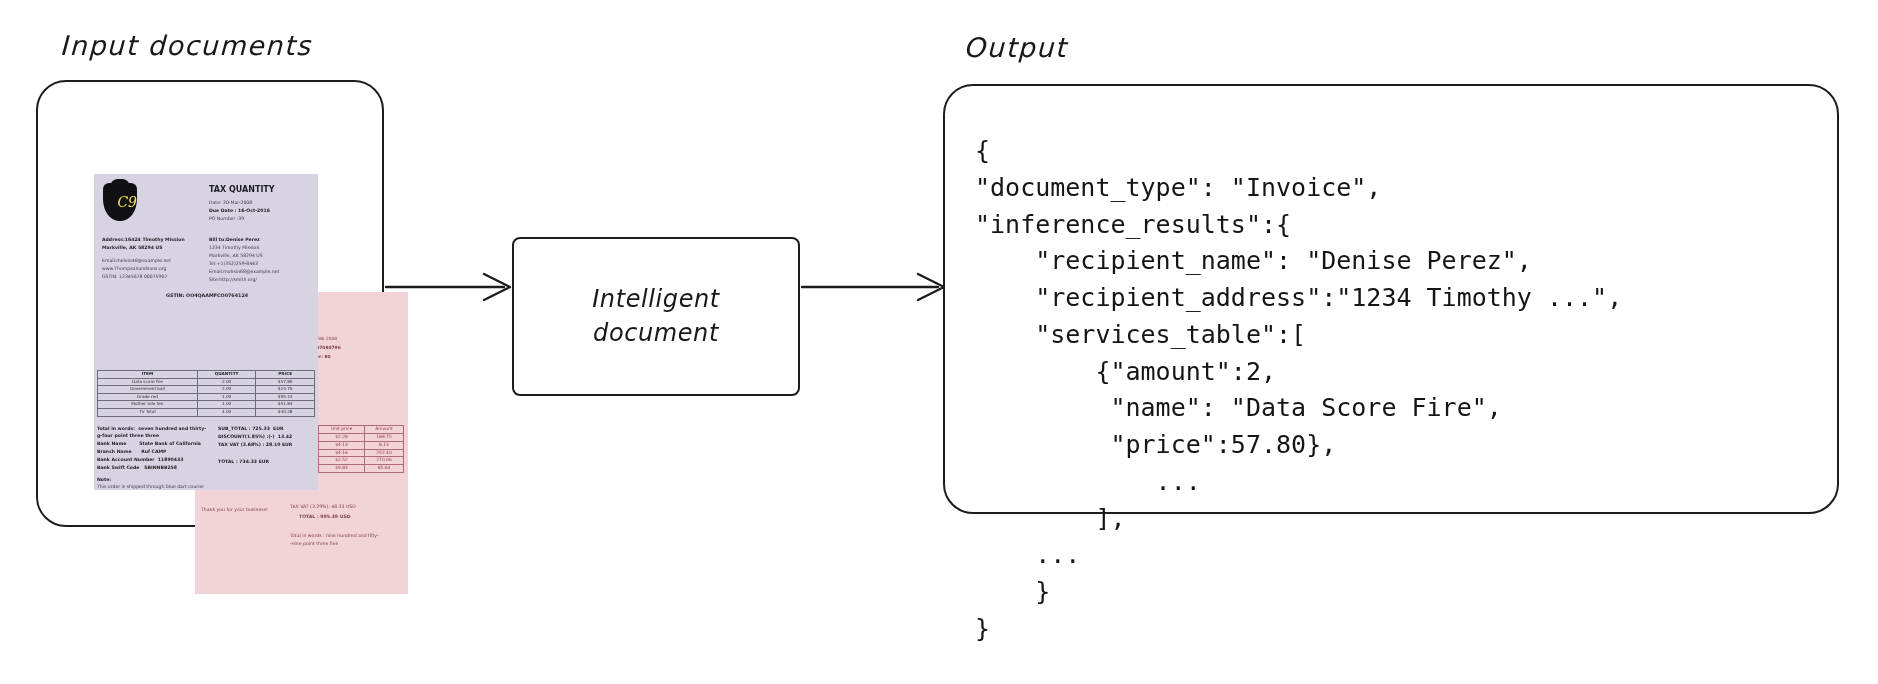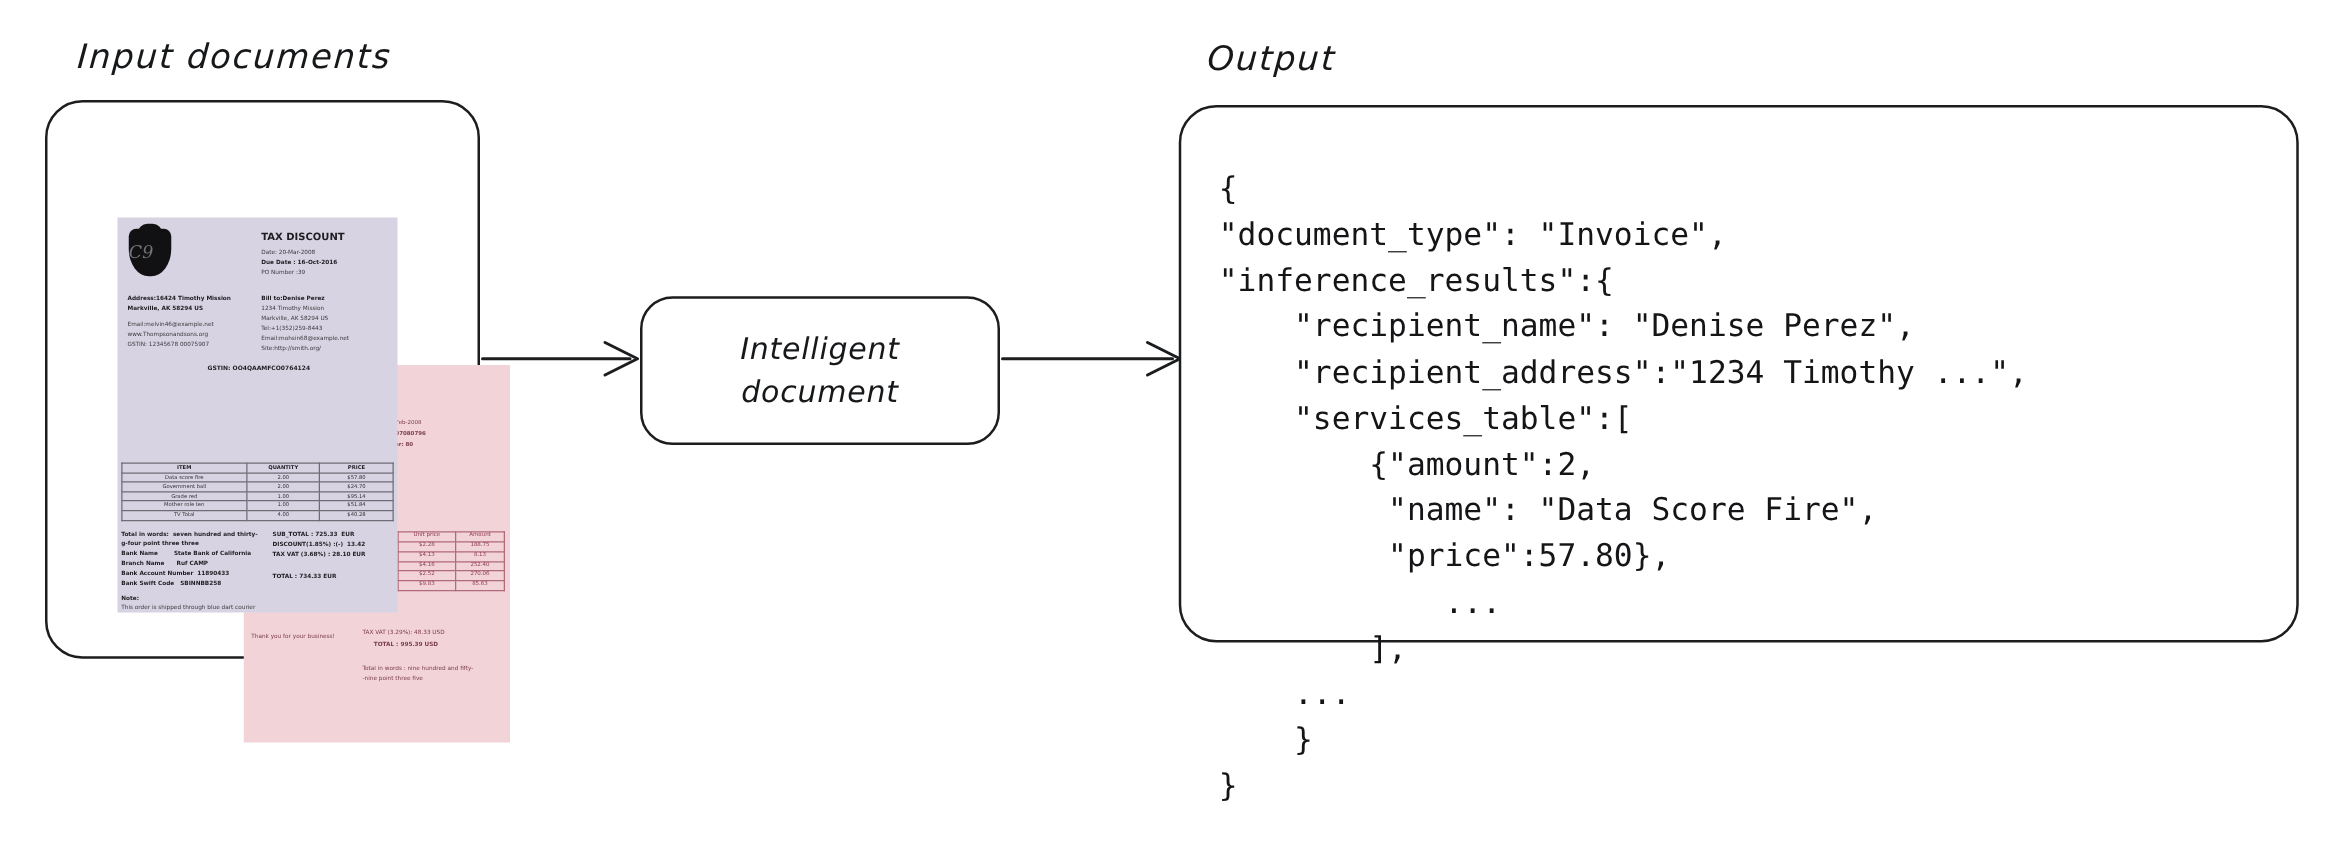--- a/index.html
+++ b/index.html
@@ -27,21 +27,21 @@
 
   
   .hbox{
     position:absolute;
     border:2.5px solid #1b1d1f;
     border-radius:26px;
     background:#ffffff;
     box-sizing:border-box;
   }
   #input-box{left:36px;top:80px;width:348px;height:447px;border-radius:30px;}
-  #process-box{left:512px;top:237px;width:288px;height:119px;border-radius:26px;}
+  #process-box{left:512px;top:237px;width:288px;height:159px;border-radius:8px;}
   #output-box{left:943px;top:84px;width:896px;height:430px;border-radius:30px;}
 
   
   .process-label{
     position:absolute;left:0;right:0;top:50%;
     transform:translateY(-50%);
     text-align:center;
     font-size:24px;
     font-style:italic;
     letter-spacing:.6px;
@@ -73,22 +73,22 @@
   .logo{
     position:absolute;left:9px;top:9px;width:34px;height:38px;
     background:#111114;
     border-radius:6px 6px 16px 16px/6px 6px 22px 22px;
   }
   .logo:after{
     content:"";position:absolute;left:7px;top:-4px;width:20px;height:8px;
     background:#111114;border-radius:8px 8px 0 0;
   }
   .logo-text{
-    position:absolute;left:0;right:0;top:11px;text-align:left;
-    color:#737373;font-size:14px;font-style:italic;font-family:"DejaVu Serif",serif;
+    position:absolute;left:0;right:0;top:11px;text-align:right;
+    color:#fde047;font-size:14px;font-style:italic;font-family:"DejaVu Serif",serif;
   }
 
   
   .mini-table{position:absolute;border:1.6px solid #2a2a2e;border-collapse:collapse;}
   .mini-table td{border:0.8px solid #6d6d75;font-size:4.2px;color:#303036;
                  text-align:center;padding:1px 0;line-height:1.1;}
   .mini-table td.hd{font-size:4.2px;font-weight:bold;color:#1d1d22;}
 
   .mini-table2{position:absolute;border-collapse:collapse;}
   .mini-table2 td{border:0.7px solid #b06a78;font-size:4.4px;color:#8d3b4c;
@@ -163,21 +163,21 @@
       <div class="t" style="left:95px;top:241px;font-size:4.6px;color:#7b3d4c;">Total in words : nine hundred and fifty-</div>
       <div class="t" style="left:95px;top:249px;font-size:4.6px;color:#7b3d4c;">-nine point three five</div>
     </div>
 
     <div class="doc" id="doc-lavender">
 
       <div class="logo">
         <div class="logo-text">C9</div>
       </div>
 
-      <div class="t b" style="left:115px;top:11px;font-size:8px;">TAX DISCOUNT</div>
+      <div class="t b" style="left:115px;top:11px;font-size:8px;">TAX QUANTITY</div>
       <div class="t" style="left:115px;top:26px;font-size:4.6px;">Date: 20-Mar-2008</div>
       <div class="t b" style="left:115px;top:34px;font-size:4.6px;">Due Date : 16-Oct-2016</div>
       <div class="t" style="left:115px;top:42px;font-size:4.6px;">PO Number :39</div>
 
       <div class="t b" style="left:8px;top:63px;font-size:4.6px;">Address:16424 Timothy Mission</div>
       <div class="t b" style="left:8px;top:71px;font-size:4.6px;">Markville, AK 58294 US</div>
       <div class="t" style="left:8px;top:84px;font-size:4.6px;">Email:melvin46@example.net</div>
       <div class="t" style="left:8px;top:92px;font-size:4.6px;">www.Thompsonandsons.org</div>
       <div class="t" style="left:8px;top:100px;font-size:4.6px;">GSTIN: 12345678 00075907</div>
 

